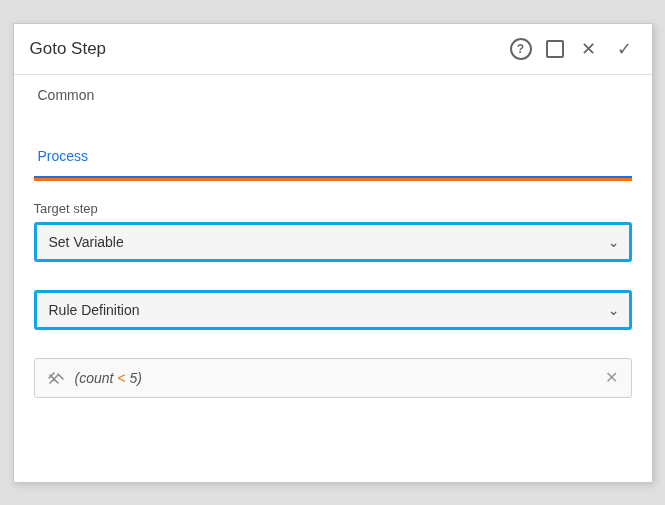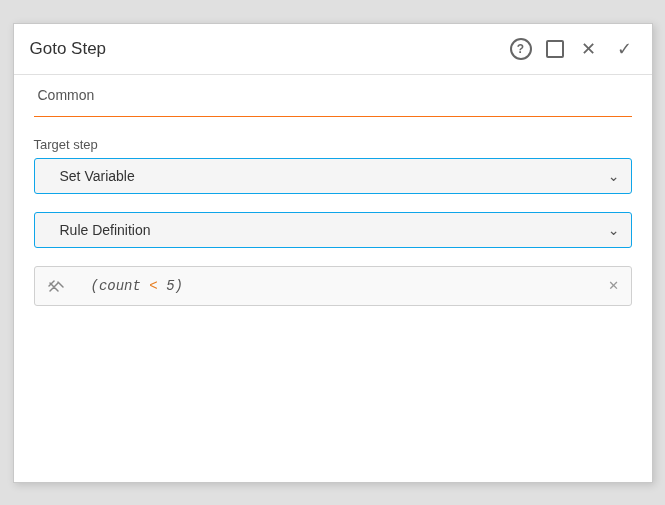--- a/index.html
+++ b/index.html
@@ -75,59 +75,59 @@
     .dialog-body {
       padding: 0 20px 20px 20px;
     }
 
     
     .tabs {
       display: flex;
       gap: 20px;
       padding: 0;
       margin-bottom: 20px;
-      border-bottom: 1px solid #f97316;
+      border-bottom: 4px solid #f97316;
       flex-direction: column;
     }
 
     .tab {
       padding: 12px 4px;
       font-size: 14px;
       color: #555;
       cursor: pointer;
       border-bottom: 2px solid transparent;
       margin-bottom: -1px;
     }
 
     .tab.active {
       color: #1a73e8;
       border-bottom: 2px solid #1a73e8;
       font-weight: 500;
     }
 
     
     .field-group {
-      margin-bottom: 18px;
+      margin-bottom: 28px;
     }
 
     .field-label {
       font-size: 13px;
       color: #555;
       margin-bottom: 6px;
       display: block;
     }
 
     .select-wrapper {
       position: relative;
     }
 
     .select-box {
       width: 100%;
-      padding: 9px 36px 9px 25px;
-      border: 1px solid #0ea5e9;
+      padding: 9px 36px 9px 12px;
+      border: 3px solid #0ea5e9;
       border-radius: 3px;
       background: #f5f5f5;
       font-size: 14px;
       color: #333;
       appearance: none;
       cursor: pointer;
       outline: none;
     }
 
     .chevron-icon {
@@ -141,22 +141,21 @@
     }
 
     
     .expression-box {
       border: 1px solid #d0d0d0;
       border-radius: 3px;
       background: #f9f9f9;
       padding: 10px 12px;
       display: flex;
       align-items: center;
-      gap: 26px;
-      font-family: Liberation Mono, monospace;
+      gap: 10px;
     }
 
     .expression-icon {
       color: #888;
       font-size: 15px;
       display: flex;
       align-items: center;
       flex-shrink: 0;
     }
 
@@ -187,20 +186,23 @@
       <div class="header-icon icon-close" title="Close">✕</div>
       <div class="header-icon icon-check" title="Confirm">✓</div>
     </div>
   </div>
 
   <div class="dialog-body">
 
     <div class="tabs">
       <div class="tab">
         <span>Common</span>
+      </div>
+      <div class="tab active">
+        <span>Process</span>
       </div>
     </div>
 
     <div class="field-group">
       <label class="field-label">Target step</label>
       <div class="select-wrapper">
         <select class="select-box">
           <option>Set Variable</option>
           <option>Start</option>
           <option>End</option>

